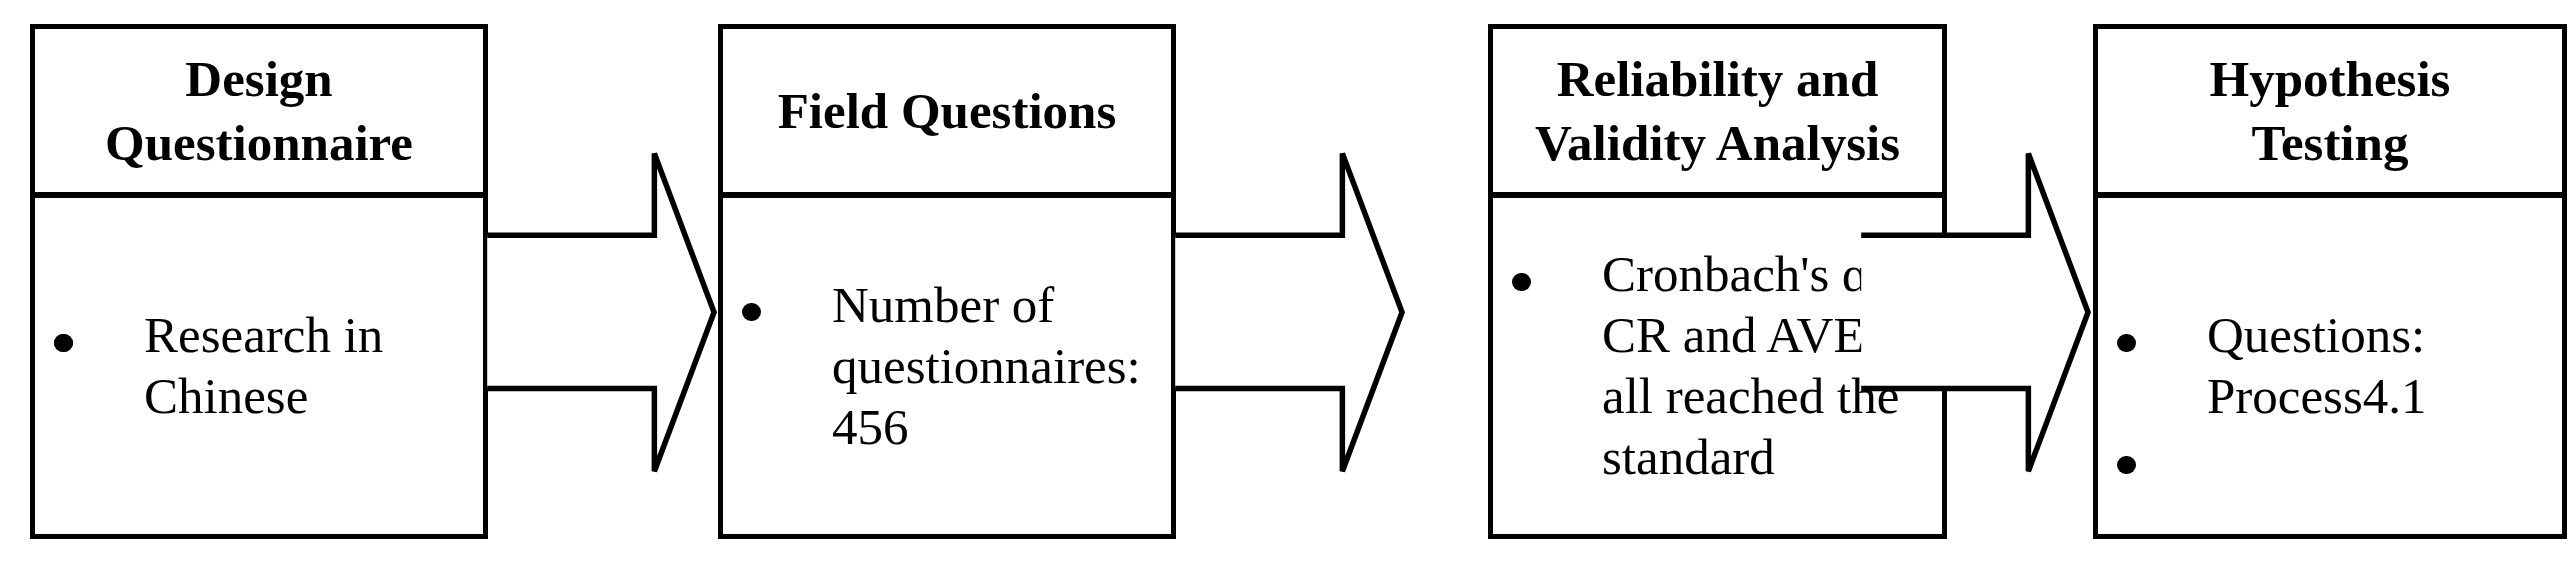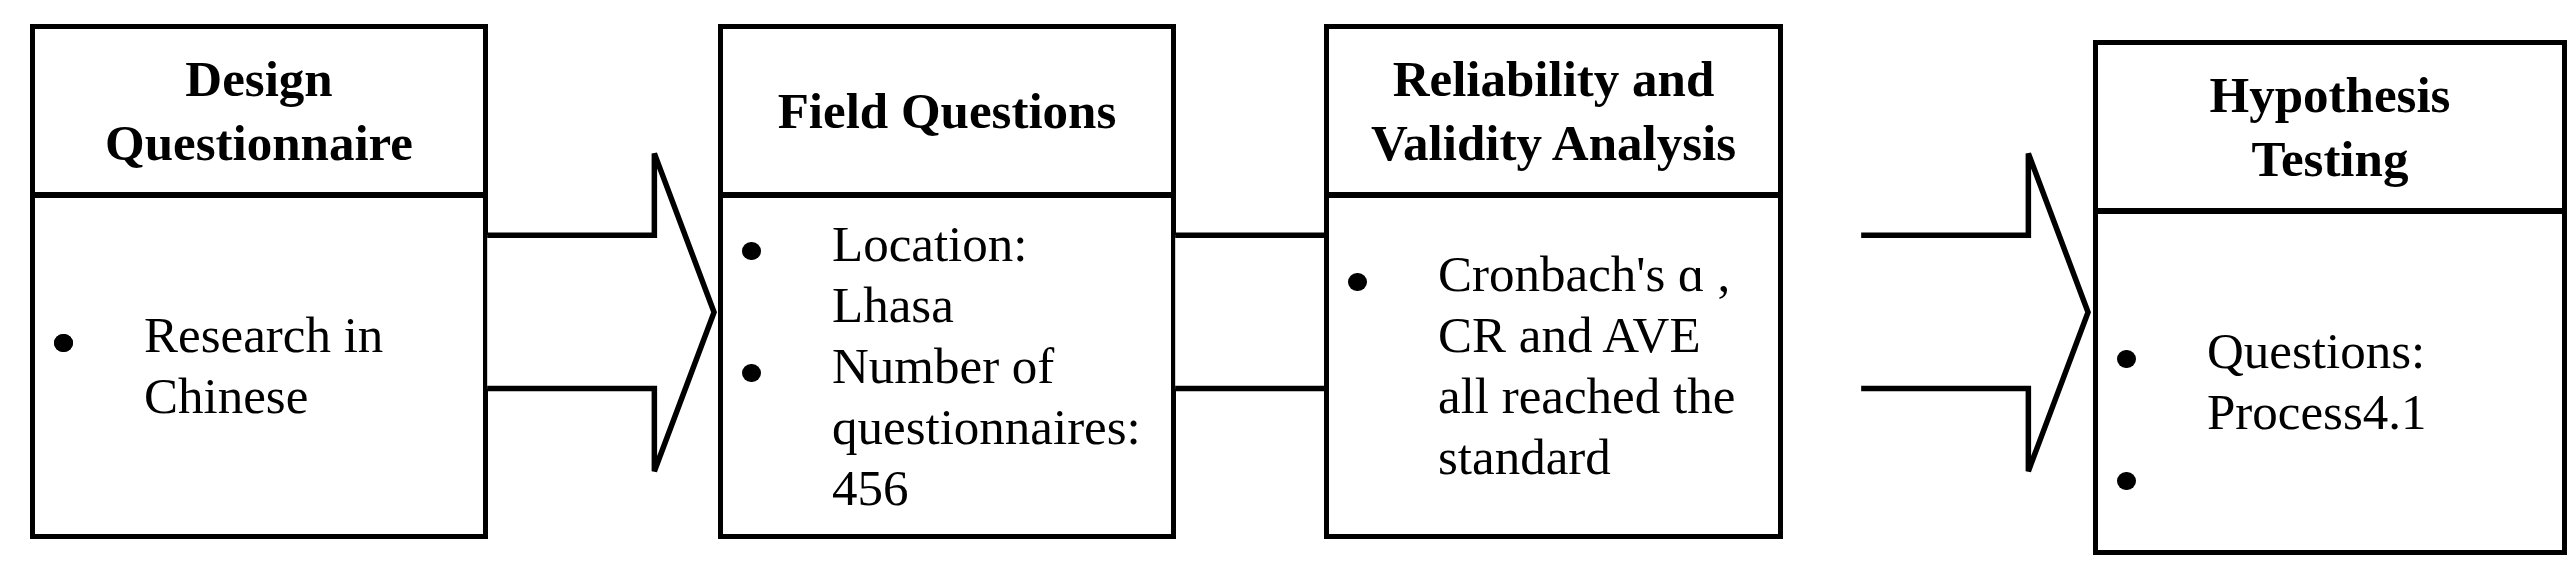--- a/index.html
+++ b/index.html
@@ -18,22 +18,22 @@
     top: 24px;
     height: 515px;
     box-sizing: border-box;
     border: 5.5px solid #000000;
     background: #ffffff;
     display: flex;
     flex-direction: column;
   }
   .s1 { left: 30px;   width: 458px; }
   .s2 { left: 718px;  width: 458px; }
-  .s3 { left: 1324px; width: 459px; }
-  .s4 { left: 2093px; width: 474px; margin-top: 16px; }
+  .s3 { left: 1488px; width: 459px; }
+  .s4 { left: 2093px; width: 474px; }
 
   .step-header {
     flex: 0 0 auto;
     height: 163px;
     border-bottom: 6.4px solid #000000;
     display: flex;
     align-items: center;
     justify-content: center;
     text-align: center;
   }
@@ -107,25 +107,20 @@
   </svg>
 
   <div class="step s2">
     <div class="step-header">
       <span class="step-title">Field Questions</span>
     </div>
     <div class="step-body">
       <ul class="bullets">
         <li>
           <span class="dot"></span>
-          <span class="bullet-text">Location:
-Lhasa</span>
-        </li>
-        <li>
-          <span class="dot"></span>
           <span class="bullet-text">Number of
 questionnaires:
 456</span>
         </li>
       </ul>
     </div>
   </div>
 
   <svg class="arrow" style="left:1175px" viewBox="0 0 250 614" aria-hidden="true">
     <path d="M0 256 H182 V167 L247 340 L182 513 V423 H0" fill="#ffffff" stroke-width="6" stroke-linejoin="miter" stroke="#000000"></path>

